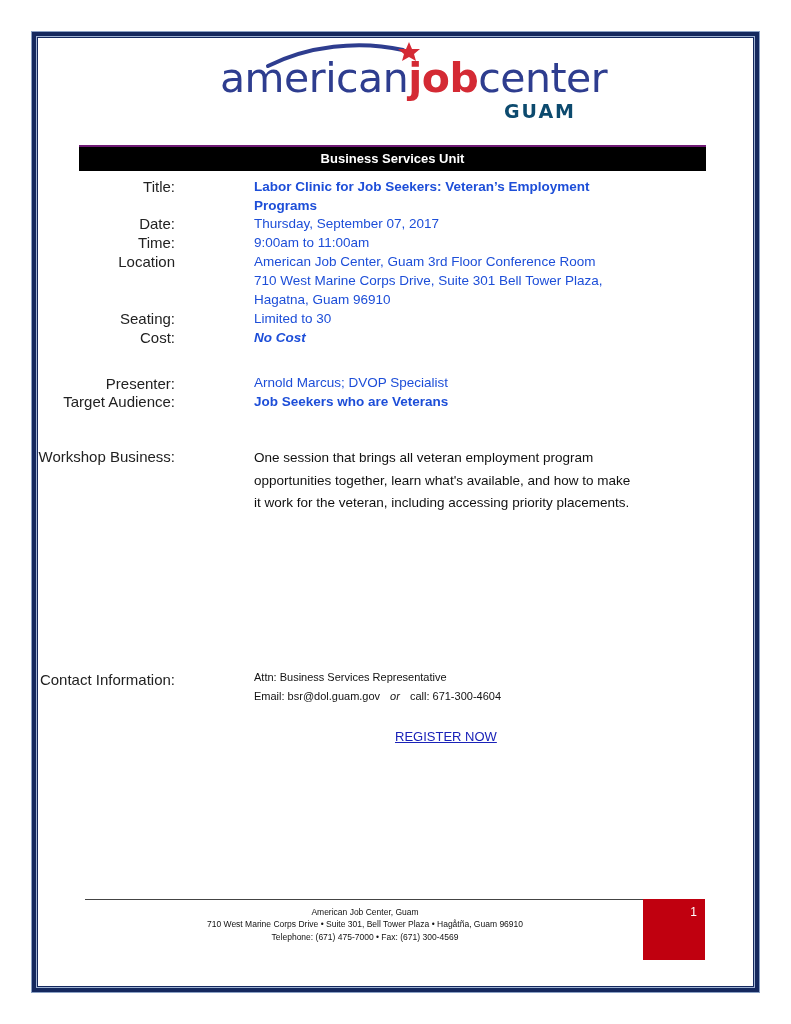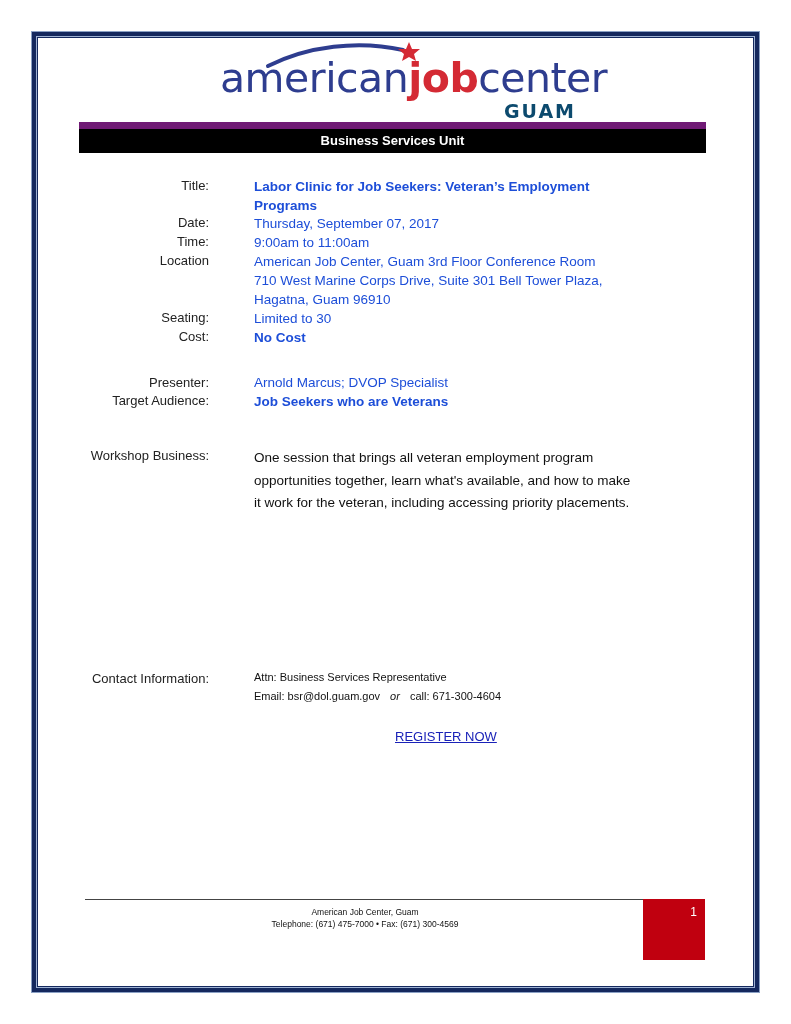--- a/index.html
+++ b/index.html
@@ -80,51 +80,51 @@
       font-weight: bold;
       font-size: 19px;
       letter-spacing: 2px;
       color: #0c4a6e;
     }
 
     
     .heading-bar {
       position: absolute;
       left: 79px;
-      top: 122px;
+      top: 145px;
       width: 627px;
       height: 24px;
       background: #000;
-      border-top: 7px solid #701a75;
+      border-top: 2px solid #701a75;
       color: #fff;
       text-align: center;
       font-size: 13px;
       font-weight: bold;
       line-height: 24px;
     }
 
     
     .field-label {
       position: absolute;
-      right: 582px;
-      font-size: 13px;
+      right: 616px;
+      font-size: 15px;
       color: #222;
       text-align: right;
       white-space: nowrap;
     }
     .field-value {
       position: absolute;
       left: 254px;
       font-size: 13.5px;
       line-height: 19px;
       color: #1d4ed8;
       white-space: nowrap;
     }
     .bold { font-weight: bold; }
-    .bold-italic { font-weight: bold; }
+    .bold-italic { font-weight: bold; font-style: italic; }
 
     .content-block {
       position: absolute;
       left: 254px;
       top: 447px;
       width: 380px;
       font-size: 13.5px;
       line-height: 22.5px;
       color: #111;
     }
@@ -242,17 +242,18 @@
 <div class="contact-line" style="top:671px;">Attn: Business Services Representative</div>
 <div class="contact-line" style="top:690px;">
   <span>Email: bsr@dol.guam.gov</span><span class="or">or</span><span>call: 671-300-4604</span>
 </div>
 
 <a class="register-link">REGISTER NOW</a>
 
 <div class="footer-rule"></div>
 <div class="footer-text">
   <div>American Job Center, Guam</div>
+  <div>710 West Marine Corps Drive • Suite 301, Bell Tower Plaza • Hagåtña, Guam 96910</div>
   <div>Telephone:  (671) 475-7000 • Fax:  (671) 300-4569</div>
 </div>
 <div class="page-num-box">
   <span class="page-num">1</span>
 </div>
 
 </body></html>

